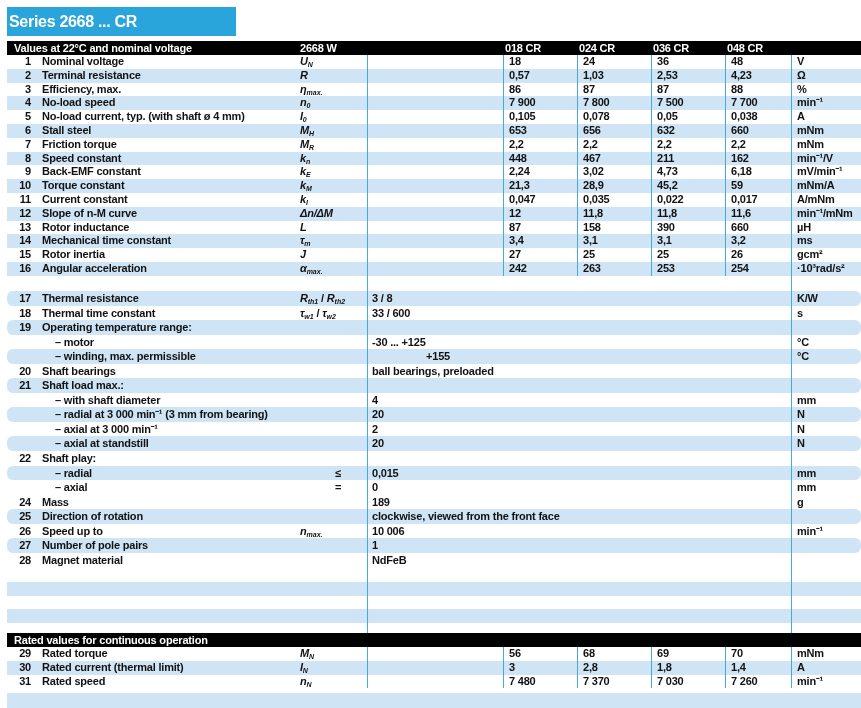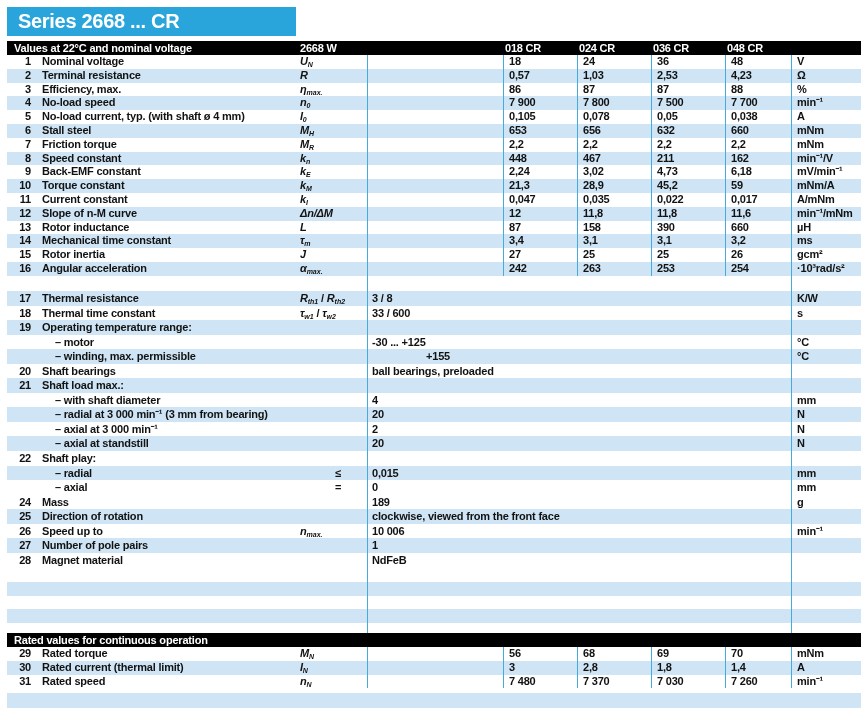--- a/index.html
+++ b/index.html
@@ -2,42 +2,42 @@
 <html><head>
 <meta charset="utf-8">
 <style>
   html,body{margin:0;padding:0;background:#fff;}
   .page{
     position:relative;width:861px;height:708px;background:#ffffff;overflow:hidden;
     font-family:"Liberation Sans",sans-serif;font-weight:700;color:#121212;
     letter-spacing:-0.2px;
   }
   .title-bar{
-    position:absolute;left:7px;top:7px;width:289px;height:29px;
+    position:absolute;left:7px;top:7px;width:229px;height:29px;
     background:var(--accent,#2aa5dc);color:#ffffff;
-    font-size:20px;line-height:29px;padding-left:11px;box-sizing:border-box;
+    font-size:16px;line-height:29px;padding-left:2px;box-sizing:border-box;
     letter-spacing:-0.3px;
   }
   .black-bar{
     position:absolute;left:7px;width:854px;height:14px;background:#000;
     color:#fff;font-size:11px;line-height:14px;padding-left:36px;
   }
   .bar1{top:41px;}
   .bar2{top:633px;}
   .black-bar span{position:absolute;top:0;white-space:nowrap;}
   .hb-label{left:7px;}
   .hb-series{left:293px;text-align:center;}
   .hb-c0{left:498px;} .hb-c1{left:572px;} .hb-c2{left:646px;} .hb-c3{left:720px;}
 
   .rows{position:absolute;left:7px;width:854px;}
   #blockA{top:55px;}
   #blockB{top:291px;}
   #blockC{top:647px;}
   #blockA .row,#blockC .row{height:13.8px;line-height:13.8px;}
-  #blockB .row{height:14.55px;line-height:14.55px;}
+  #blockB .row{height:14.55px;line-height:14.55px;border-radius:6px;}
   .row{position:relative;font-size:11px;white-space:nowrap;}
   .row.stripe{background:var(--stripe,#cfe5f5);}
   .row span{position:absolute;top:0;white-space:pre;}
   .num{left:0;width:24px;text-align:right;}
   .lbl{left:35px;}
   .lbl.ind{left:48px;}
   .sym{left:293px;}
   .sym.symind{left:328px;}
   .it{position:static !important;font-style:italic;}
   .sub{position:static !important;font-style:italic;font-size:7px;vertical-align:-2px;letter-spacing:0;}

